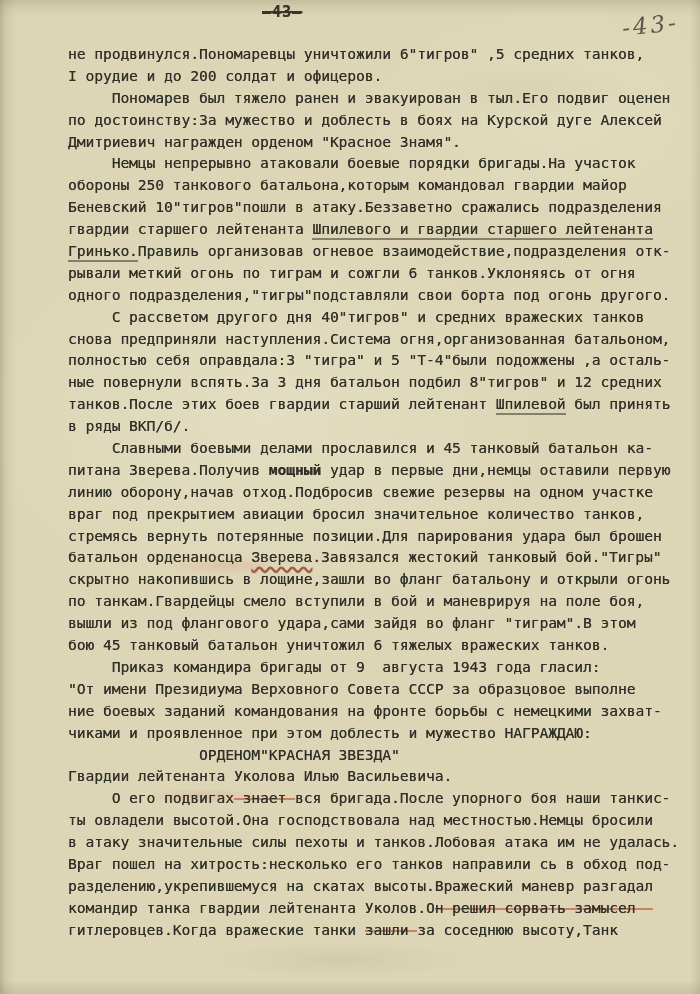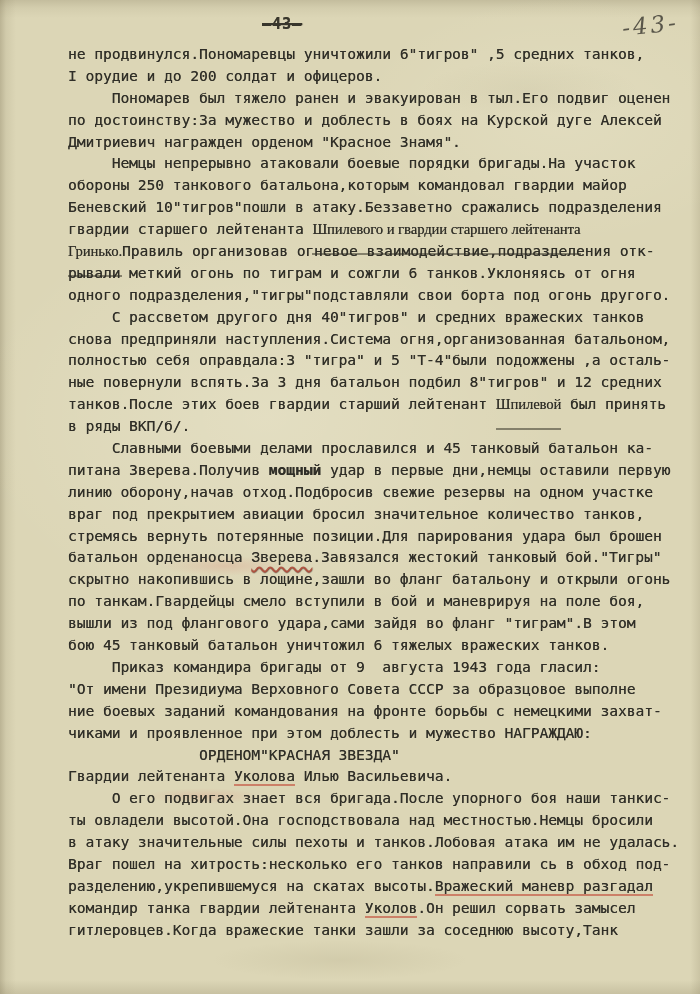--- a/index.html
+++ b/index.html
@@ -25,21 +25,21 @@
   .stain.s1 { left: 160px; top: 556px; width: 130px; height: 20px;
     background: radial-gradient(ellipse, rgba(215,120,105,0.22), rgba(215,120,105,0) 70%); }
   .stain.s2 { left: 145px; top: 788px; width: 115px; height: 16px;
     background: radial-gradient(ellipse, rgba(215,120,105,0.22), rgba(215,120,105,0) 70%); }
   .stain.s3 { left: 210px; top: 940px; width: 260px; height: 40px;
     background: radial-gradient(ellipse, rgba(120,110,75,0.10), rgba(120,110,75,0) 70%); }
   .stain.s4 { left: 420px; top: 60px; width: 220px; height: 60px;
     background: radial-gradient(ellipse, rgba(130,120,85,0.08), rgba(130,120,85,0) 70%); }
 
   .typed-page-num {
-    position: absolute; top: 15px; left: 262px;
+    position: absolute; top: 3px; left: 262px;
     font-size: 15px; font-weight: bold;
     letter-spacing: 1px;
     color: #38362c;
     text-decoration: line-through;
     text-decoration-thickness: 2px;
     text-shadow: 0.3px 0.3px 0.5px rgba(50,48,38,0.7);
   }
   .hand-page-num {
     position: absolute; top: 12px; left: 622px;
     font-family: "DejaVu Serif", serif;
@@ -53,26 +53,25 @@
     position: absolute; top: 44px; left: 62px; right: 16px;
     color: var(--ink, #2f2e27);
     font-size: 14.5px;
     line-height: 21.9px;
     white-space: pre;
     text-shadow: 0.25px 0.35px 0.5px rgba(48,46,38,0.75);
   }
   .line { height: 21.9px; margin-left: 6px; }
   .u-black {
     border-bottom: 2px solid rgba(58,56,44,0.55);
-    padding-bottom: 16px;
-    font-family: Liberation Serif, serif;
+    padding-bottom: 1px;
   }
   .u-red {
     border-bottom: 2.5px solid rgba(194,76,56,0.62);
-    padding-bottom: 0;
+    padding-bottom: 14px;
   }
   .u-red-wavy {
     text-decoration: underline wavy rgba(194,76,56,0.78);
     text-decoration-thickness: 1.5px;
     text-underline-offset: 4px;
     font-family: Liberation Mono, monospace;
   }
   .bold { font-weight: bold; }
 </style>
 </head>

